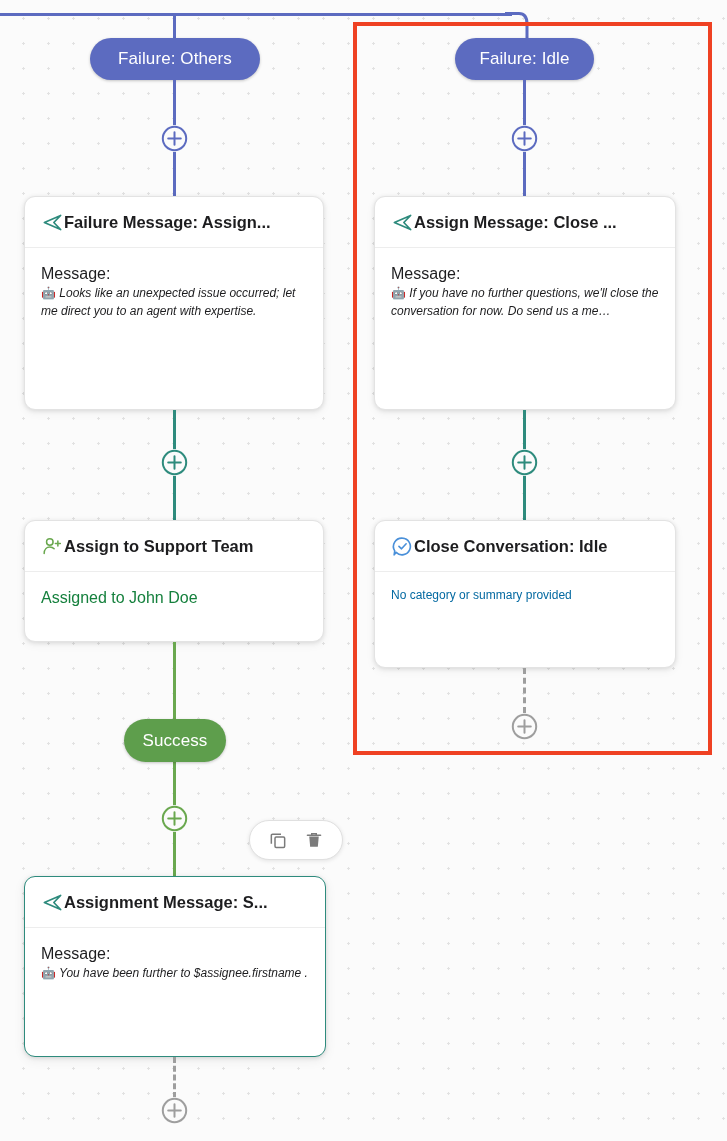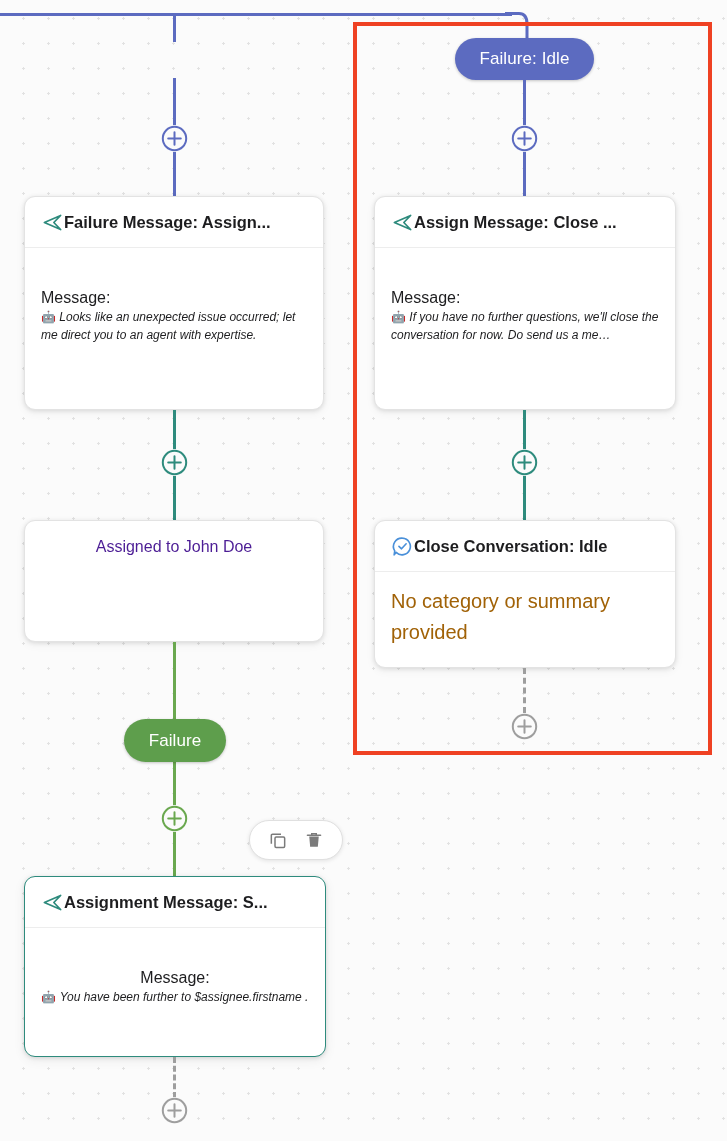--- a/index.html
+++ b/index.html
@@ -47,43 +47,42 @@
     position: absolute;
     background: #ffffff;
     border: 1px solid #e3e3e3;
     border-radius: 11px;
     box-shadow: 0 1px 4px rgba(0,0,0,.10), 0 3px 10px rgba(0,0,0,.05);
     overflow: hidden;
   }
   .card.selected {
     border: 1.6px solid #2e8b7d;
     box-shadow: 0 1px 4px rgba(0,0,0,.12), 0 3px 12px rgba(0,0,0,.07);
-    text-align: center;
   }
   .card-head {
     display: flex; align-items: center;
     padding: 14px 16px 13px 16px;
     border-bottom: 1px solid #ededed;
   }
   .card-head .hicon { flex: 0 0 auto; display: flex; align-items: center; }
   .card-title {
     font-size: 16.5px;
     font-weight: bold;
     color: #1d1d1f;
     white-space: nowrap;
     overflow: hidden;
   }
   .card-body { padding: 14px 16px 16px 16px; }
-  .body-label { font-size: 16px; color: #1d1d1f; line-height: 1.45; margin-top: 24px; }
+  .body-label { font-size: 16px; color: #1d1d1f; line-height: 1.45; }
   .body-msg {
     font-size: 12px; font-style: italic; color: #1d1d1f;
     line-height: 1.48; word-break: break-all;
   }
-  .body-plain { font-size: 16px; color: #4c1d95; line-height: 1.5; text-align: center; }
-  .body-muted { font-size: 20px; color: #a16207; line-height: 1.55; }
+  .body-plain { font-size: 16px; color: #15803d; line-height: 1.5; }
+  .body-muted { font-size: 12px; color: #0369a1; line-height: 1.55; }
   .emoji { font-style: normal; }
 
   
   #selection-rect {
     position: absolute;
     border: 4px solid #ef4123;
     pointer-events: none;
   }
 
   
@@ -103,20 +102,23 @@
 
 <div id="canvas">
 
   <div class="edge hline" style="left:0; top:13px; width:512px; background:#5c6bc0;"></div>
   <svg class="edge" style="left:505px; top:12px;" width="35" height="48" viewBox="0 0 35 48">
     <path d="M0 1.5 H14 Q22 1.5 22 12 V48" fill="none" stroke="#5c6bc0" stroke-width="3"></path>
   </svg>
 
   <div class="edge vline" style="left:173px; top:14px; height:28px; background:#5c6bc0;"></div>
 
+  <div class="pill" style="left:90px; top:38px; width:170px; height:42px; background:#5c6bc0;">
+    <span>Failure: Others</span>
+  </div>
 
   <div class="edge vline" style="left:173px; top:78px; height:118px; background:#5c6bc0;"></div>
 
   <div class="plus" style="left:161px; top:125px;">
     <svg width="27" height="27" viewBox="0 0 27 27">
       <circle cx="13.5" cy="13.5" r="11.7" fill="#fbfbfb" stroke="#5c6bc0" stroke-width="2"></circle>
       <path d="M13.5 7.2 V19.8 M7.2 13.5 H19.8" stroke="#5c6bc0" stroke-width="2" stroke-linecap="round"></path>
     </svg>
   </div>
 
@@ -138,29 +140,39 @@
   <div class="edge vline" style="left:173px; top:410px; height:114px; background:#2e8b7d;"></div>
 
   <div class="plus" style="left:161px; top:449px;">
     <svg width="27" height="27" viewBox="0 0 27 27">
       <circle cx="13.5" cy="13.5" r="11.7" fill="#fbfbfb" stroke="#2e8b7d" stroke-width="2"></circle>
       <path d="M13.5 7.2 V19.8 M7.2 13.5 H19.8" stroke="#2e8b7d" stroke-width="2" stroke-linecap="round"></path>
     </svg>
   </div>
 
   <div class="card" style="left:24px; top:520px; width:300px; height:122px;">
+    <div class="card-head">
+      <span class="hicon">
+        <svg width="23" height="23" viewBox="0 0 24 24" fill="none" stroke="#6aa84f" stroke-width="1.6" stroke-linecap="round" stroke-linejoin="round">
+          <circle cx="9.2" cy="7.4" r="3.4"></circle>
+          <path d="M3.3 19.3 C3.3 14.9 6 12.5 9.2 12.5 C11 12.5 12.6 13.2 13.7 14.4"></path>
+          <path d="M17.6 6.2 V11.4 M15 8.8 H20.2"></path>
+        </svg>
+      </span>
+      <span class="card-title">Assign to Support Team</span>
+    </div>
     <div class="card-body">
       <div class="body-plain">Assigned to John Doe</div>
     </div>
   </div>
 
   <div class="edge vline" style="left:173px; top:642px; height:242px; background:#6aa84f;"></div>
 
   <div class="pill" style="left:124px; top:719px; width:102px; height:43px; background:#5e9e4c;">
-    <span>Failure</span>
+    <span>Success</span>
   </div>
 
   <div class="plus" style="left:161px; top:805px;">
     <svg width="27" height="27" viewBox="0 0 27 27">
       <circle cx="13.5" cy="13.5" r="11.7" fill="#fbfbfb" stroke="#6aa84f" stroke-width="2"></circle>
       <path d="M13.5 7.2 V19.8 M7.2 13.5 H19.8" stroke="#6aa84f" stroke-width="2" stroke-linecap="round"></path>
     </svg>
   </div>
 
   <div id="node-toolbar" style="left:249px; top:820px;">

